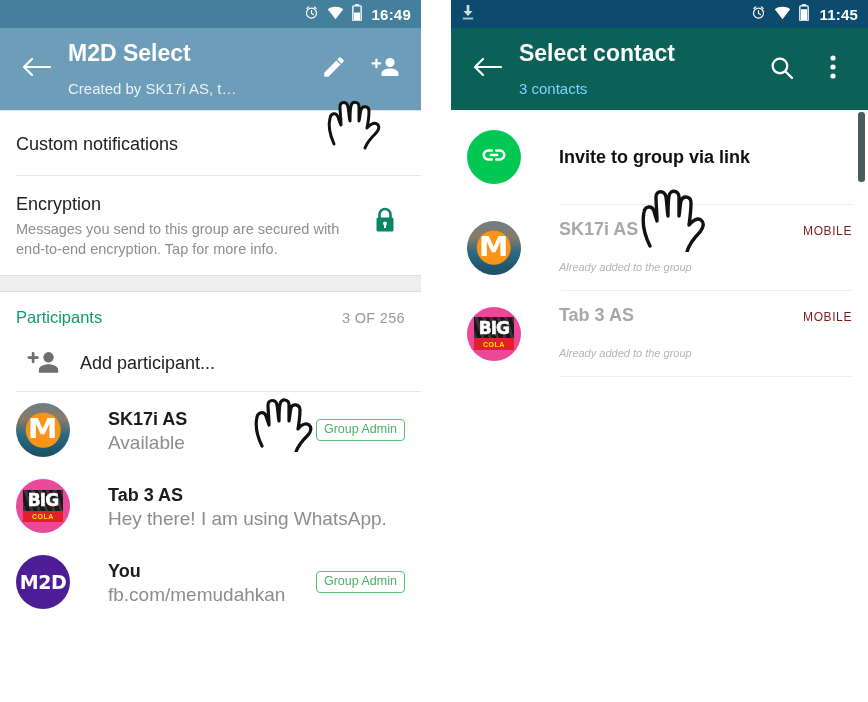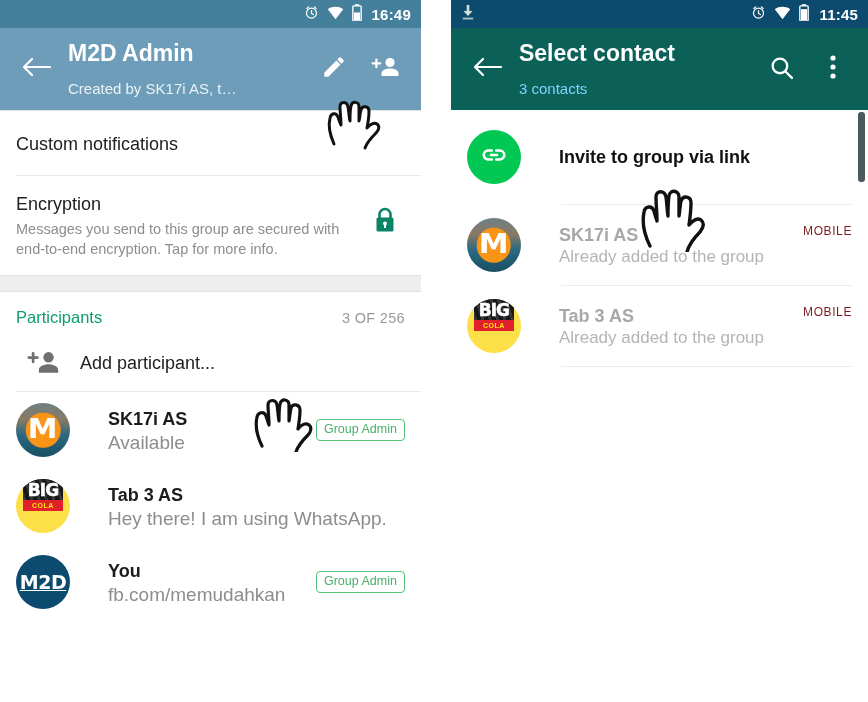--- a/index.html
+++ b/index.html
@@ -69,39 +69,39 @@
 
   
   .av-marsh { background: linear-gradient(#6e7f86 0%, #8a7a63 30%, #2d6a82 58%, #184f63 100%); }
   .av-marsh .mcircle {
     position: absolute; left: 50%; top: 50%; transform: translate(-50%,-50%);
     width: 64%; height: 64%; border-radius: 50%; background: #f99417;
     display: flex; align-items: center; justify-content: center;
     color: #fff; font-size: 26px; font-weight: bold; font-family: "DejaVu Sans", sans-serif;
   }
   .av-marsh .mcircle span { transform: translateY(-1px) scaleX(1.15); display: block; }
-  .av-cola { background: #fde047; display: flex; justify-content: center; }
+  .av-cola { background: #ec4899; display: flex; align-items: center; justify-content: center; }
   .cola-logo { width: 74%; height: 60%; display: flex; flex-direction: column; }
   .cola-top { flex: 1 1 auto; background: #17181a; position: relative; overflow: hidden; display: flex; align-items: center; justify-content: center; }
   .cola-top .stripes { position: absolute; inset: 0;
     background: repeating-linear-gradient(72deg, #3a3c3f 0 3px, #17181a 3px 7px); opacity: .85; }
   .cola-big { position: relative; color: #fff; font-weight: bold; font-size: 17px; letter-spacing: -1px;
     font-family: "DejaVu Sans", sans-serif; -webkit-text-stroke: 0.5px #fff; }
   .cola-bot { height: 35%; background: #e2202c; color: #ffe800; font-size: 7px; font-weight: bold;
     display: flex; align-items: center; justify-content: center; letter-spacing: .5px; }
-  .av-m2d { background: #0c4a6e; display: flex; align-items: center; justify-content: center;
-    color: #fff; font-weight: bold; font-size: 19px; letter-spacing: -0.5px; font-family: "DejaVu Sans", sans-serif; text-decoration: underline; }
+  .av-m2d { background: #4c1d95; display: flex; align-items: center; justify-content: center;
+    color: #fff; font-weight: bold; font-size: 19px; letter-spacing: -0.5px; font-family: "DejaVu Sans", sans-serif; }
   .av-link { background: #00c853; display: flex; align-items: center; justify-content: center; }
 
   
   .r-row { display: flex; align-items: center; padding: 13px 16px; }
   .r-body { flex: 1 1 auto; min-width: 0; padding-left: 38px; }
   .r-name-strong { font-size: 18px; color: #111; font-weight: bold; line-height: 24px; }
   .r-name-dim { font-size: 18px; color: #a8a8a8; font-weight: bold; line-height: 23px; }
-  .r-sub-italic { font-size: 17px; color: #b4b4b4; line-height: 20px; margin-top: 0; }
+  .r-sub-italic { font-size: 11px; color: #b4b4b4; font-style: italic; line-height: 20px; margin-top: 16px; }
   .r-meta { flex: 0 0 auto; font-size: 12px; color: #7f1d1d; letter-spacing: .6px; align-self: flex-start; padding-top: 6px; }
   .r-divider { height: 1px; background: #eeeeee; margin-left: 110px; margin-right: 16px; }
 
   .scrollbar { position: absolute; right: 3px; top: 112px; width: 7px; height: 70px; background: #4a5a5e; border-radius: 3px; }
 
   
   .hand { position: absolute; pointer-events: none; }
   .hand svg { display: block; }
 </style>
 </head>
@@ -141,21 +141,21 @@
 
     <div class="appbar appbar-left">
       <div class="back-btn">
         <span>
           <svg width="30" height="24" viewBox="0 0 30 24">
               <path d="M29 12H3M11 4 3 12l8 8" stroke="#fff" stroke-width="2.2" fill="none" stroke-linecap="round" stroke-linejoin="round"></path>
             </svg>
         </span>
       </div>
       <div class="titles">
-        <div class="title-main">M2D Admin</div>
+        <div class="title-main">M2D Select</div>
         <div class="title-sub">Created by SK17i AS, t…</div>
       </div>
       <div class="appbar-actions">
         <div class="act">
           <span>
             <svg width="26" height="26" viewBox="0 0 24 24">
                 <path d="M3 17.2V21h3.8L18 9.8 14.2 6 3 17.2zM20.7 7.1a1.1 1.1 0 0 0 0-1.5l-2.3-2.3a1.1 1.1 0 0 0-1.5 0l-1.8 1.8L18.9 8.9l1.8-1.8z" fill="#fff"></path>
               </svg>
           </span>
         </div>

